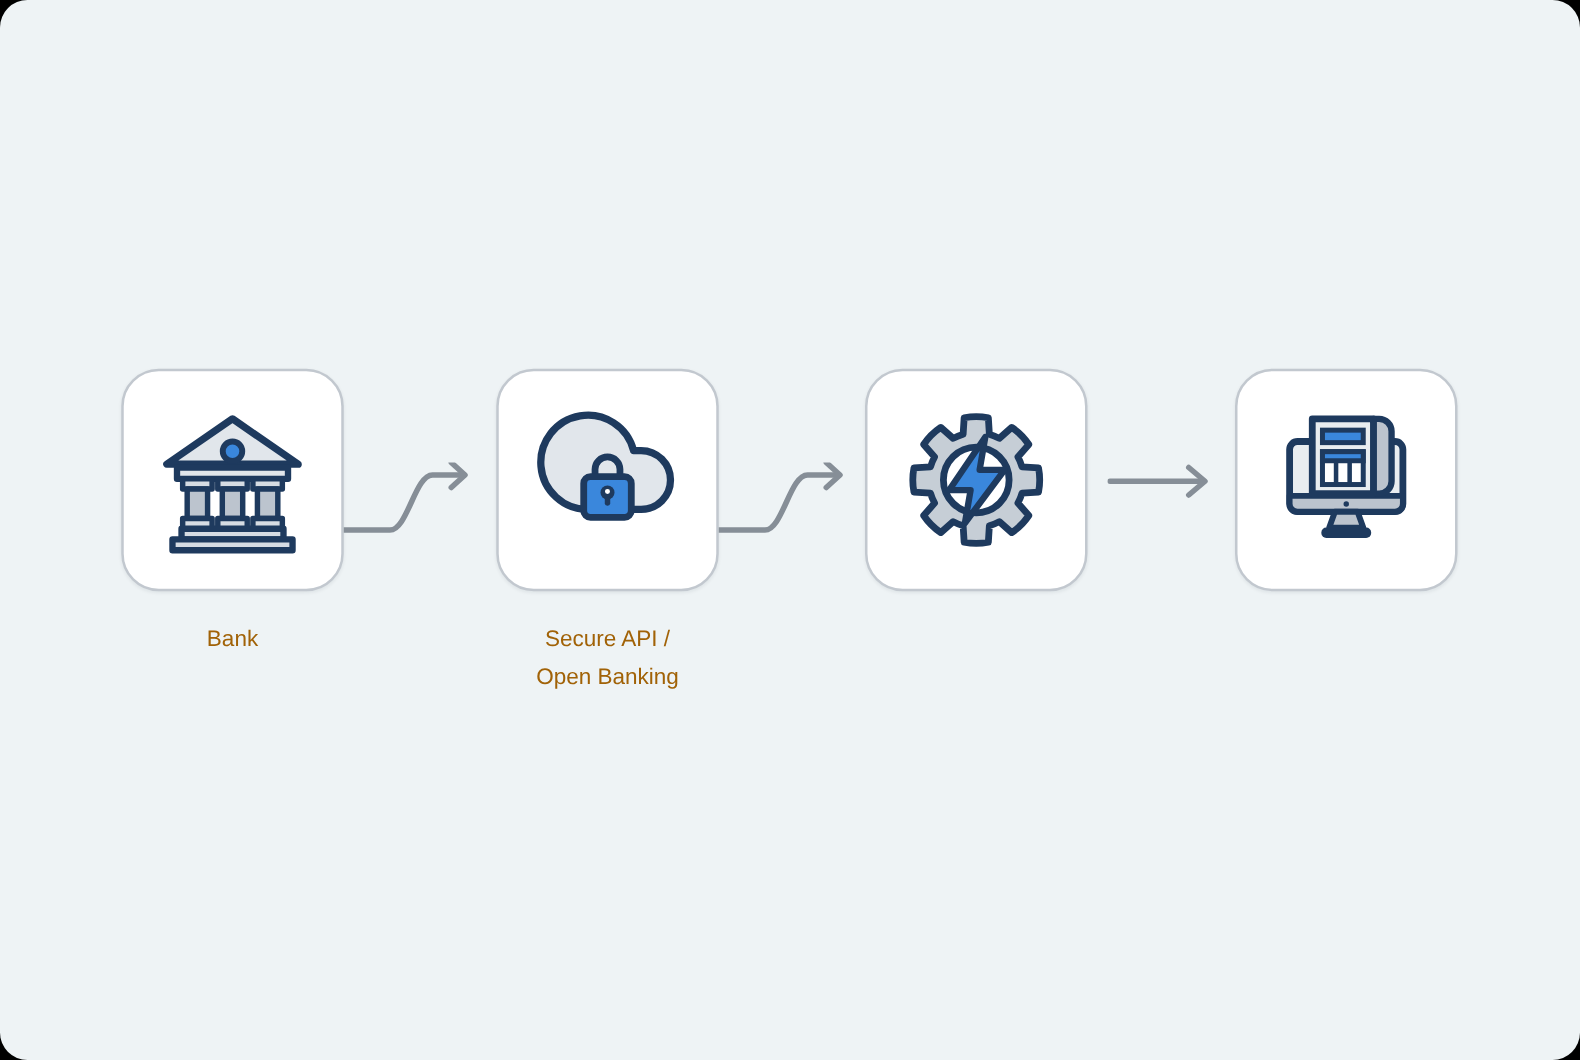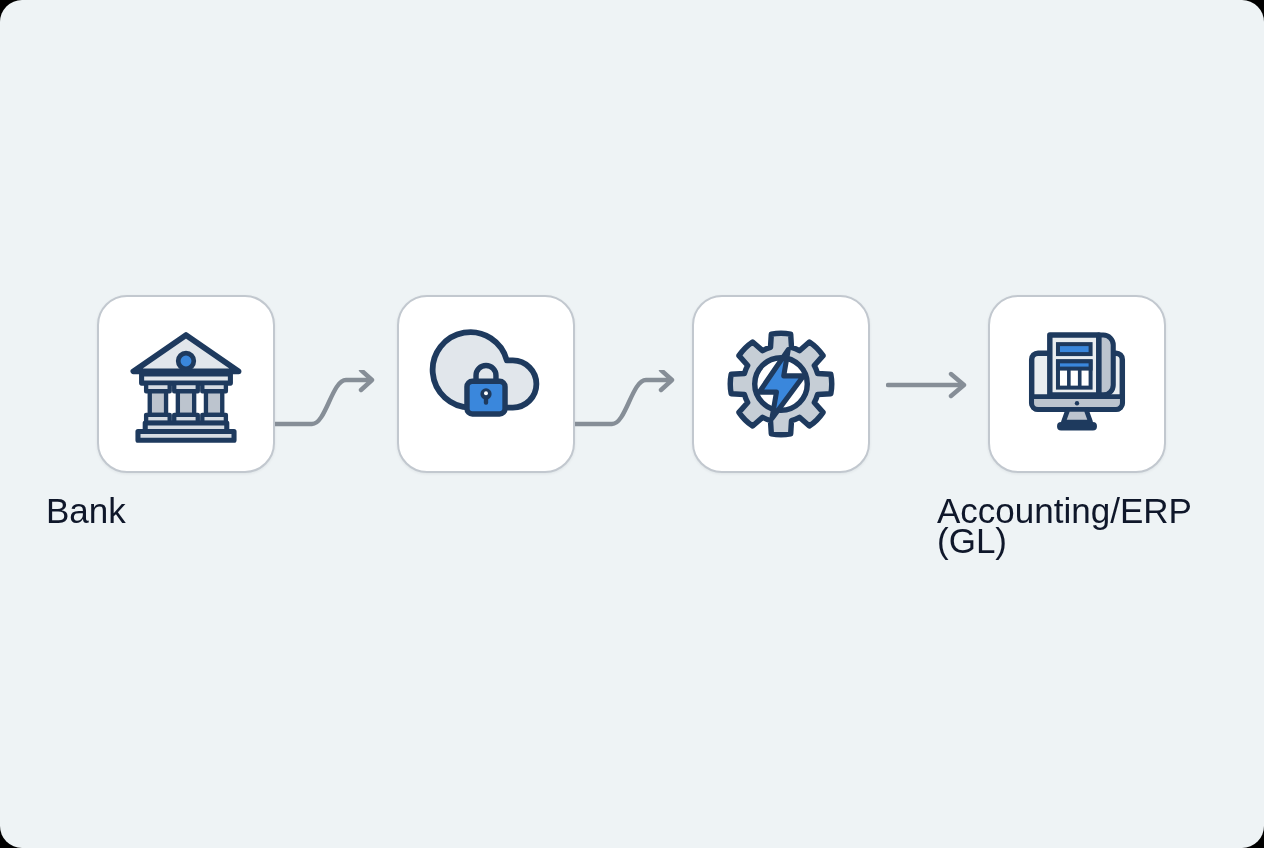--- a/index.html
+++ b/index.html
@@ -20,23 +20,23 @@
     border-radius:30px;
     box-sizing:border-box;
     box-shadow:0 1px 3px rgba(16,24,40,.07);
     display:flex;align-items:center;justify-content:center;
   }
   .node-card svg{overflow:visible;}
   .node-label{
     position:absolute;
     top:496px;
     width:280px;
-    text-align:left;
-    color:#0f172a;
-    font-size:35px;
+    text-align:center;
+    color:#a16207;
+    font-size:18px;
     line-height:30px;
     font-weight:400;
     letter-spacing:0;
   }
   .arrow{position:absolute;}
   .arrow path, .arrow line{
     stroke:#868E97;stroke-width:4.4;fill:none;
     stroke-linecap:round;stroke-linejoin:round;
   }
   
@@ -81,20 +81,24 @@
   <div class="node-card" id="card-2">
     <svg width="116" height="116" viewBox="0 0 64 64">
       <path d="M46.8 19 h-3.3 A20.8 20.8 0 1 0 23.4 45 h23.4 a13 13 0 0 0 0 -26 z" fill="#E1E6EB" stroke="#1E3A5E" stroke-width="3.2" stroke-linejoin="round"></path>
       <path d="M26.5 30.5 v-3.2 a5.5 5.5 0 0 1 11 0 v3.2" fill="none" stroke="#1E3A5E" stroke-width="3" stroke-linecap="round"></path>
       <rect x="21.5" y="30.5" width="21" height="18" rx="3" fill="#3A87DC" stroke="#1E3A5E" stroke-width="3" stroke-linejoin="round"></rect>
       <circle cx="32" cy="37.5" r="3.1" fill="#1E3A5E"></circle>
       <circle cx="32" cy="37.1" r="1.1" fill="#FFFFFF"></circle>
       <rect x="30.8" y="39.2" width="2.4" height="4.2" rx="1.1" fill="#1E3A5E"></rect>
     </svg>
   </div>
+  <div class="node-label" id="label-2">
+    <div>Secure API /</div>
+    <div>Open Banking</div>
+  </div>
 
   <svg class="arrow" style="left:575px;top:370px;" width="100" height="58" viewBox="0 0 100 58">
     <path d="M0 54 H37 C51 54 57 10 71 10 H96"></path>
     <path d="M86 0 L97 10 L86 20"></path>
   </svg>
 
   <div class="node-card" id="card-3">
     <svg width="116" height="116" viewBox="0 0 64 64">
       <path d="M26.21 11.81 L26.66 4.51 A 28 28 0 0 1 37.34 4.51 L37.79 11.81 A 21 21 0 0 1 42.18 13.63 L42.18 13.63 L47.66 8.79 A 28 28 0 0 1 55.21 16.34 L50.37 21.82 A 21 21 0 0 1 52.19 26.21 L52.19 26.21 L59.49 26.66 A 28 28 0 0 1 59.49 37.34 L52.19 37.79 A 21 21 0 0 1 50.37 42.18 L50.37 42.18 L55.21 47.66 A 28 28 0 0 1 47.66 55.21 L42.18 50.37 A 21 21 0 0 1 37.79 52.19 L37.79 52.19 L37.34 59.49 A 28 28 0 0 1 26.66 59.49 L26.21 52.19 A 21 21 0 0 1 21.82 50.37 L21.82 50.37 L16.34 55.21 A 28 28 0 0 1 8.79 47.66 L13.63 42.18 A 21 21 0 0 1 11.81 37.79 L11.81 37.79 L4.51 37.34 A 28 28 0 0 1 4.51 26.66 L11.81 26.21 A 21 21 0 0 1 13.63 21.82 L13.63 21.82 L8.79 16.34 A 28 28 0 0 1 16.34 8.79 L21.82 13.63 A 21 21 0 0 1 26.21 11.81 Z" fill="#C6CED6" stroke="#1E3A5E" stroke-width="3" stroke-linejoin="round"></path>
       <circle cx="32" cy="32" r="14.5" fill="#FFFFFF" stroke="#1E3A5E" stroke-width="3"></circle>
@@ -116,18 +120,14 @@
       <rect x="21" y="53" width="22" height="4.6" rx="2.2" fill="#1E3A5E"></rect>
       <path d="M44 5 h2.5 a5.5 5.5 0 0 1 5.5 5.5 v22 a5.5 5.5 0 0 1 -5.5 5.5 h-2.5 z" fill="#BCC4CE" stroke="#1E3A5E" stroke-width="2.8" stroke-linejoin="round"></path>
       <rect x="17" y="5" width="27" height="33" fill="#E9EDF0" stroke="#1E3A5E" stroke-width="3" stroke-linejoin="round"></rect>
       <rect x="21.5" y="10" width="18" height="5.5" fill="#3A87DC" stroke="#1E3A5E" stroke-width="2.2"></rect>
       <rect x="21.5" y="19.5" width="18" height="14.5" fill="#FFFFFF" stroke="#1E3A5E" stroke-width="2.2"></rect>
       <rect x="21.5" y="19.5" width="18" height="4" fill="#3A87DC" stroke="#1E3A5E" stroke-width="2.2"></rect>
       <line x1="27.5" y1="23.5" x2="27.5" y2="34" stroke="#1E3A5E" stroke-width="2"></line>
       <line x1="33.5" y1="23.5" x2="33.5" y2="34" stroke="#1E3A5E" stroke-width="2"></line>
     </svg>
   </div>
-  <div class="node-label" id="label-4">
-    <div>Accounting/ERP</div>
-    <div>(GL)</div>
-  </div>
 
 </div>
 
 </body></html>

